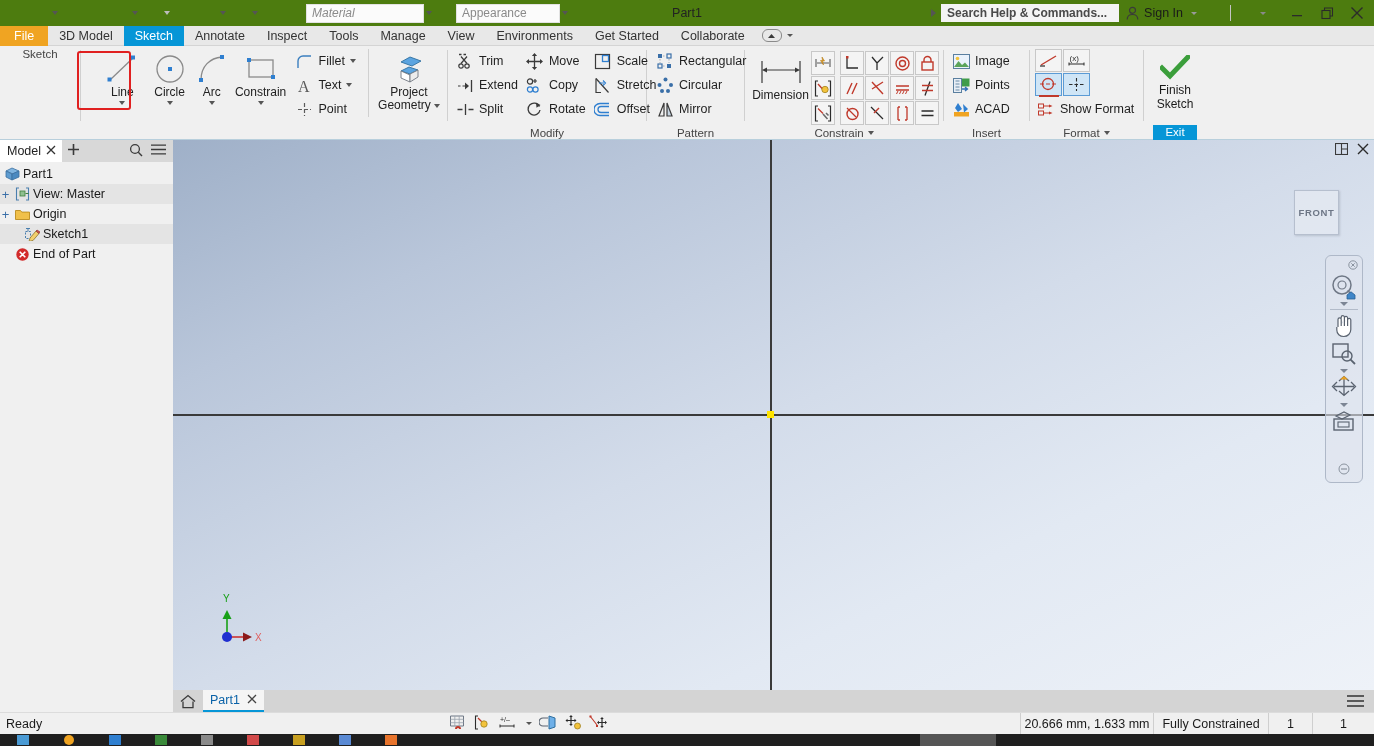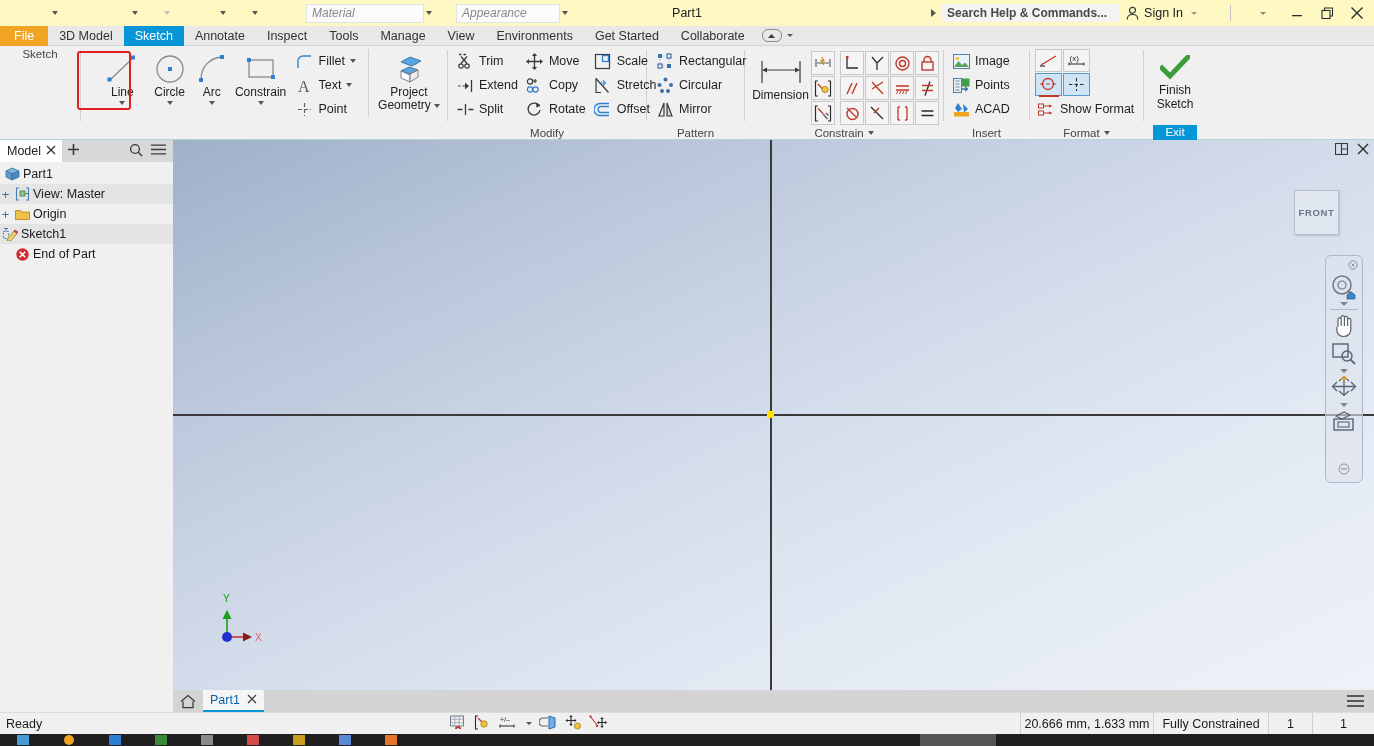--- a/index.html
+++ b/index.html
@@ -10,41 +10,41 @@
     overflow: hidden;
     background: #ffffff;
     color: #1a1a1a;
     -webkit-font-smoothing: antialiased;
   }
   #app { position: relative; width: 1374px; height: 746px; }
 
   
   .titlebar {
     position: absolute; top: 0; left: 0; width: 1374px; height: 26px;
-    background: #fef9c3;
+    background: #4d7c0f;
     display: flex; align-items: center;
   }
   .qat { display: flex; align-items: center; height: 26px; padding-left: 2px; }
   .qat-item {
     display: flex; align-items: center; justify-content: center;
     height: 24px; min-width: 24px; padding: 0 2px; cursor: default; margin-top: 48px;
   }
   .caret { width: 0; height: 0; border-left: 3.5px solid transparent;
     border-right: 3.5px solid transparent; border-top: 4px solid #555; margin-left: 2px; }
   .caret.sm { border-left-width: 3px; border-right-width: 3px; border-top-width: 3.5px; }
   .qat-sep { width: 1px; height: 16px; background: #c4c4c4; margin: 0 3px; }
   .material-box {
     width: 118px; height: 19px; background: #fbfbfb; border: 1px solid #e2e2e2;
     display: flex; align-items: center; padding-left: 5px;
     font-style: italic; color: #8a8a8a; font-size: 12px;
   }
   .appearance-box {
     width: 104px; height: 19px; background: #fbfbfb; border: 1px solid #e2e2e2;
     display: flex; align-items: center; padding-left: 5px;
-    font-style: italic; color: #8a8a8a; font-size: 12px;
+    color: #8a8a8a; font-size: 12px;
   }
   .doc-title {
     position: absolute; left: 0; right: 0; text-align: center;
     font-size: 12.5px; color: #222; pointer-events: none;
   }
   .title-right {
     margin-left: auto; display: flex; align-items: center; height: 26px; padding-right: 2px;
   }
   .search-box {
     width: 178px; height: 18px; background: #f4f4f4; border: none;
@@ -981,21 +981,21 @@
       <div class="trow">
         <span class="exp">+</span>
         <span class="tic">
           <svg width="15" height="13" viewBox="0 0 15 13">
             <path d="M0.5 2.5h5l1.3 1.6h7.7v7.4H0.5z" fill="#f0c04a" stroke="#bb8c1e" stroke-width="0.9"></path>
           </svg>
         </span>
         <span class="tlabel">Origin</span>
       </div>
 
-      <div class="trow alt" style="padding-left:2px">
+      <div class="trow alt" style="padding-left:24px">
         <span class="tic">
           <svg width="16" height="14" viewBox="0 0 16 14">
             <path d="M2 1.5h4M4 1.5v3" stroke="#4a7fae" stroke-width="1"></path>
             <path d="M1.5 4.5h5v7h-5z" fill="none" stroke="#4a7fae" stroke-width="1" stroke-dasharray="2 1.5"></path>
             <path d="M6 11l6-7 3 2.5-6 7-4 1z" fill="#f3d06e" stroke="#8a7430" stroke-width="0.8"></path>
             <path d="M12 4l3 2.5 1-1.5-3-2z" fill="#d9534f" stroke="#8a3330" stroke-width="0.7"></path>
           </svg>
         </span>
         <span class="tlabel">Sketch1</span>
       </div>

